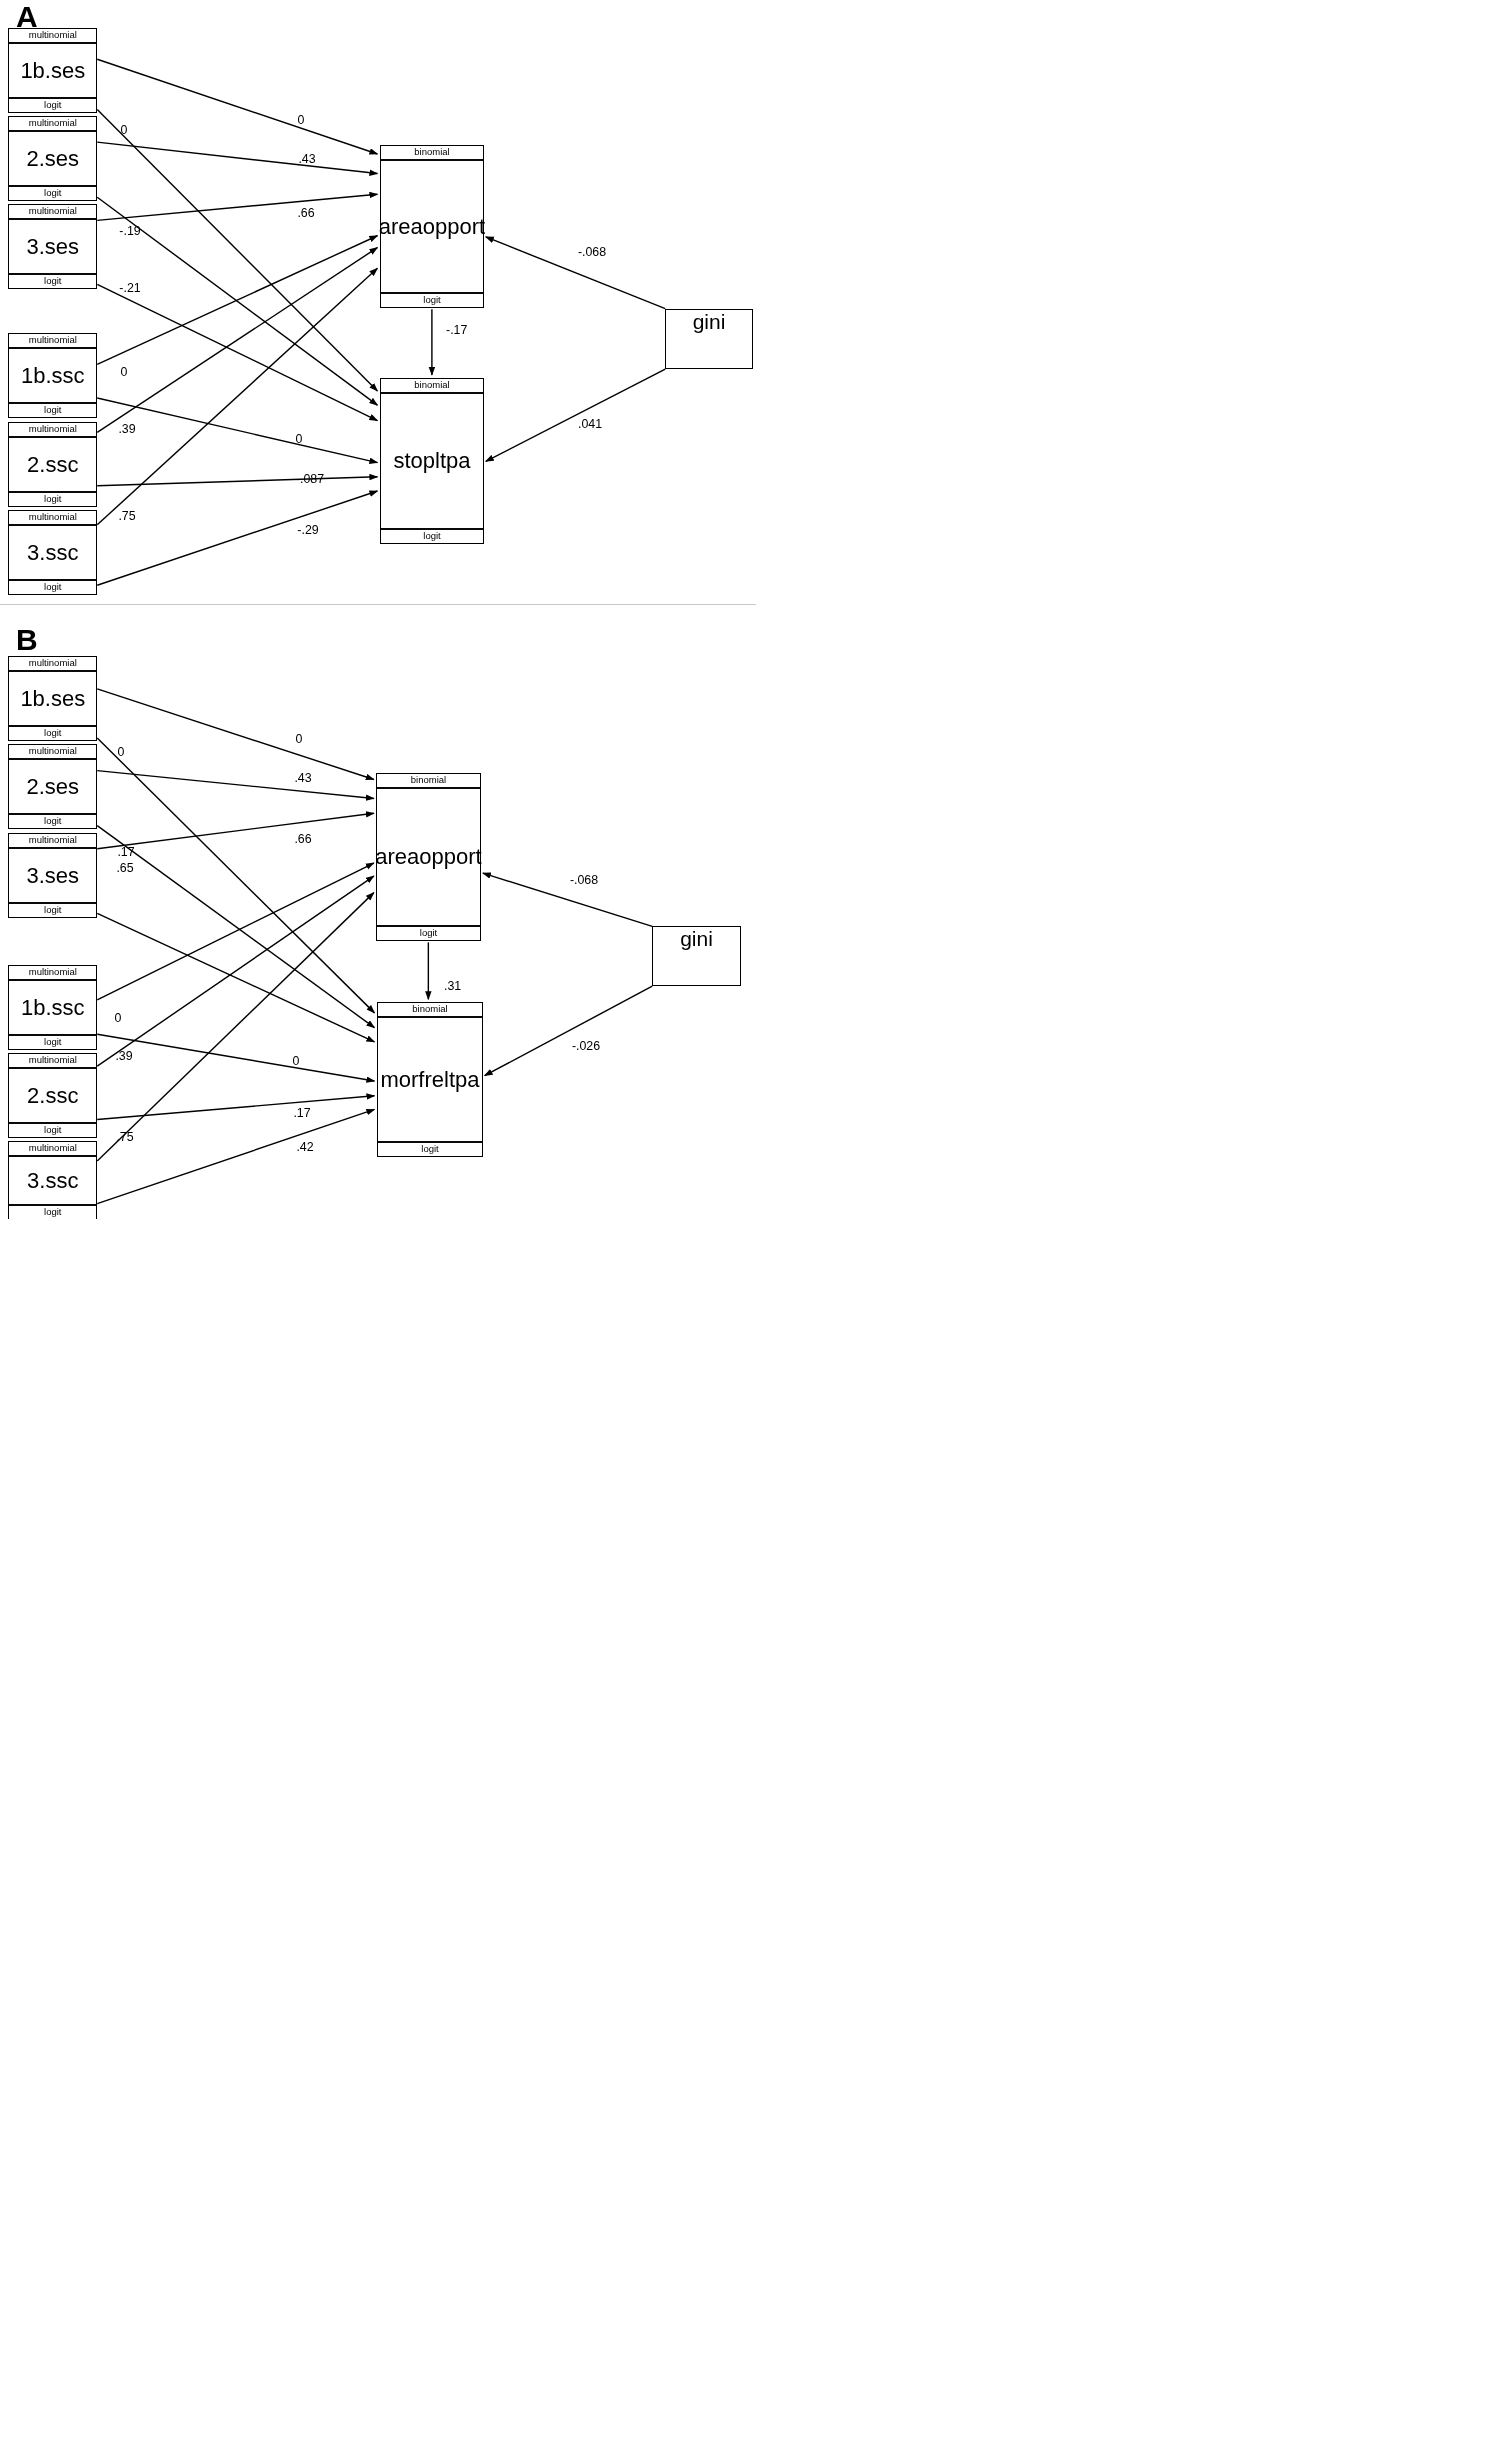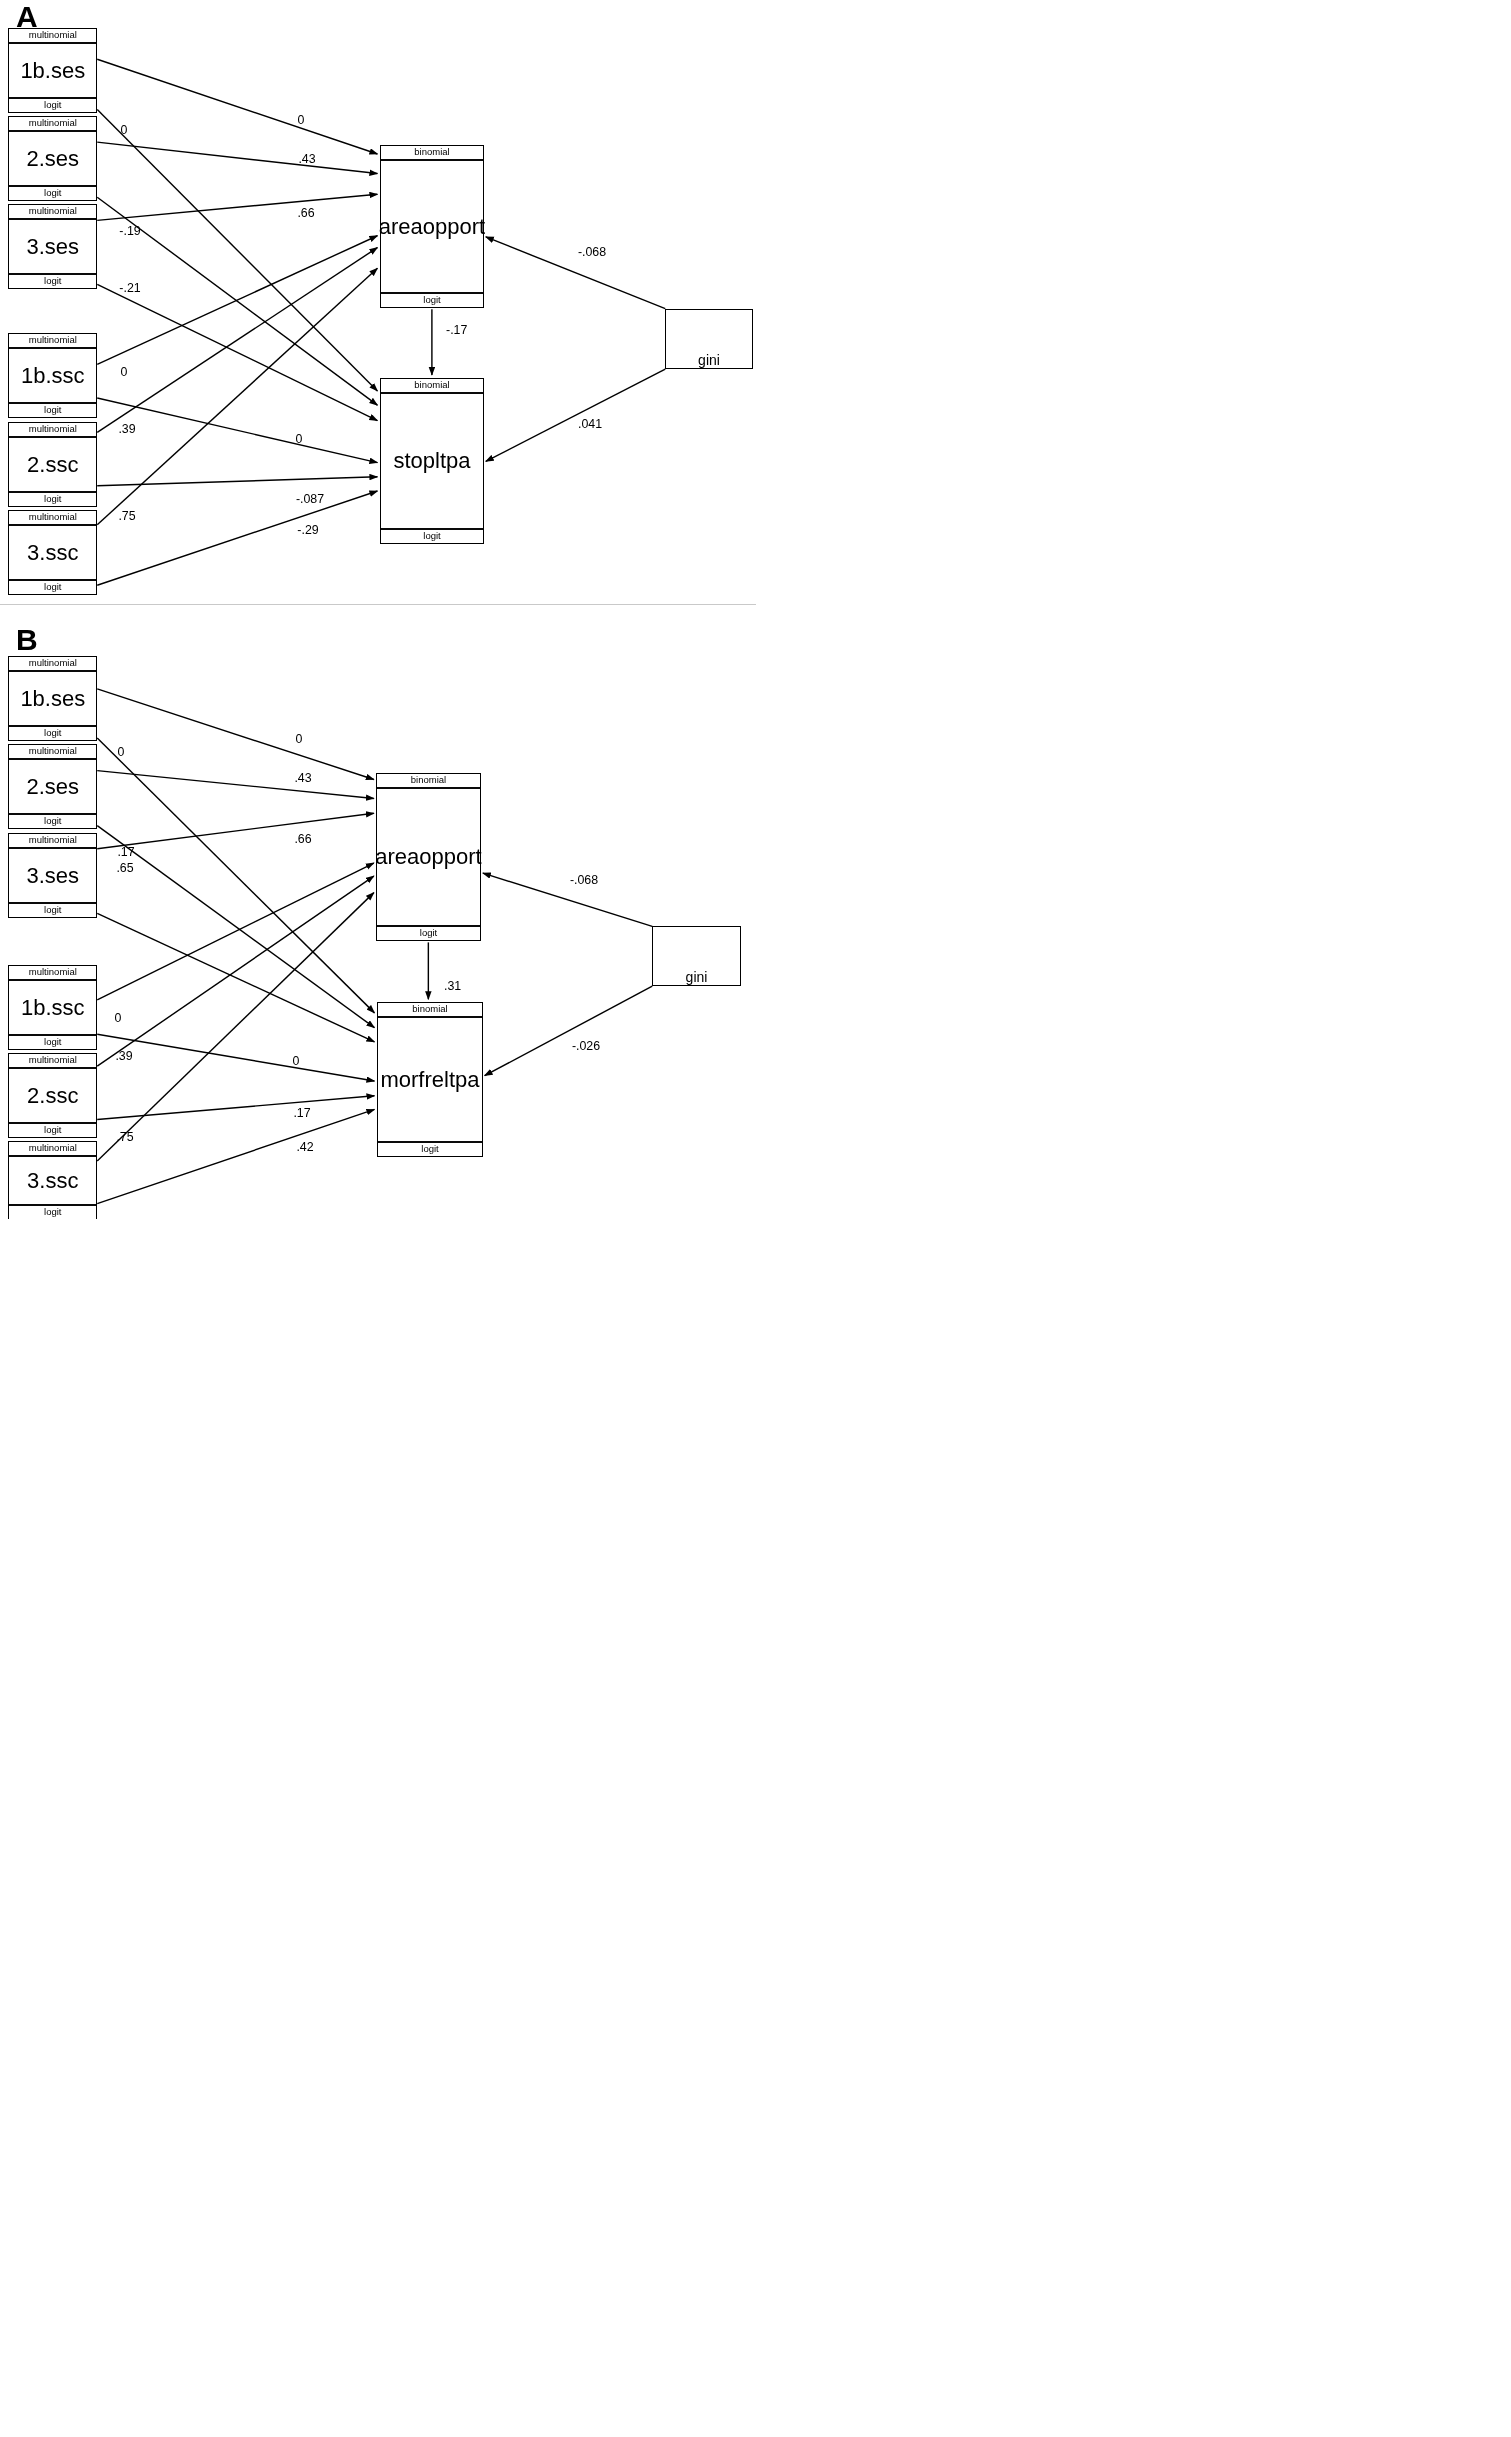--- a/index.html
+++ b/index.html
@@ -38,22 +38,22 @@
     flex:1;
     display:flex;align-items:center;justify-content:center;
     font-size:22px;
     background:#ffffff;
   }
   .gini-node{
     position:absolute;z-index:2;
     box-sizing:border-box;
     border:1.5px solid #000;
     background:#ffffff;
-    display:flex;align-items:flex-end;justify-content:center;
-    font-size:14px;
+    display:flex;align-items:flex-start;justify-content:center;
+    font-size:21px;
   }
   .coef{
     position:absolute;z-index:3;
     font-size:12.4px;line-height:1;
     white-space:nowrap;
     transform:translate(-50%,-50%);
     background:transparent;
   }
   .coef.anchor-left{transform:translate(0,-50%);margin-left:7px;}
   .panel-divider{
@@ -159,21 +159,21 @@
   <div class="coef" style="left:301px;top:120px;">0</div>
   <div class="coef" style="left:307px;top:159px;">.43</div>
   <div class="coef" style="left:306px;top:213px;">.66</div>
   <div class="coef" style="left:124px;top:130px;">0</div>
   <div class="coef" style="left:130px;top:231px;">-.19</div>
   <div class="coef" style="left:130px;top:259px;margin-top:29px;">-.21</div>
   <div class="coef" style="left:124px;top:372px;">0</div>
   <div class="coef" style="left:127px;top:429px;">.39</div>
   <div class="coef" style="left:127px;top:516px;">.75</div>
   <div class="coef" style="left:299px;top:439px;">0</div>
-  <div class="coef" style="left:310px;top:499px;">-.087</div>
+  <div class="coef" style="left:310px;top:479px;">-.087</div>
   <div class="coef" style="left:308px;top:530px;">-.29</div>
   <div class="coef anchor-left" style="left:439px;top:330px;">-.17</div>
   <div class="coef" style="left:592px;top:252px;">-.068</div>
   <div class="coef" style="left:590px;top:424px;">.041</div>
 
   <div class="panel-tag" style="left:16px;top:625px;">B</div>
 
   <div class="node" style="left:8.3px;top:656px;width:89px;height:85px;">
     <div class="strip top">multinomial</div>
     <div class="node-name">1b.ses</div>

